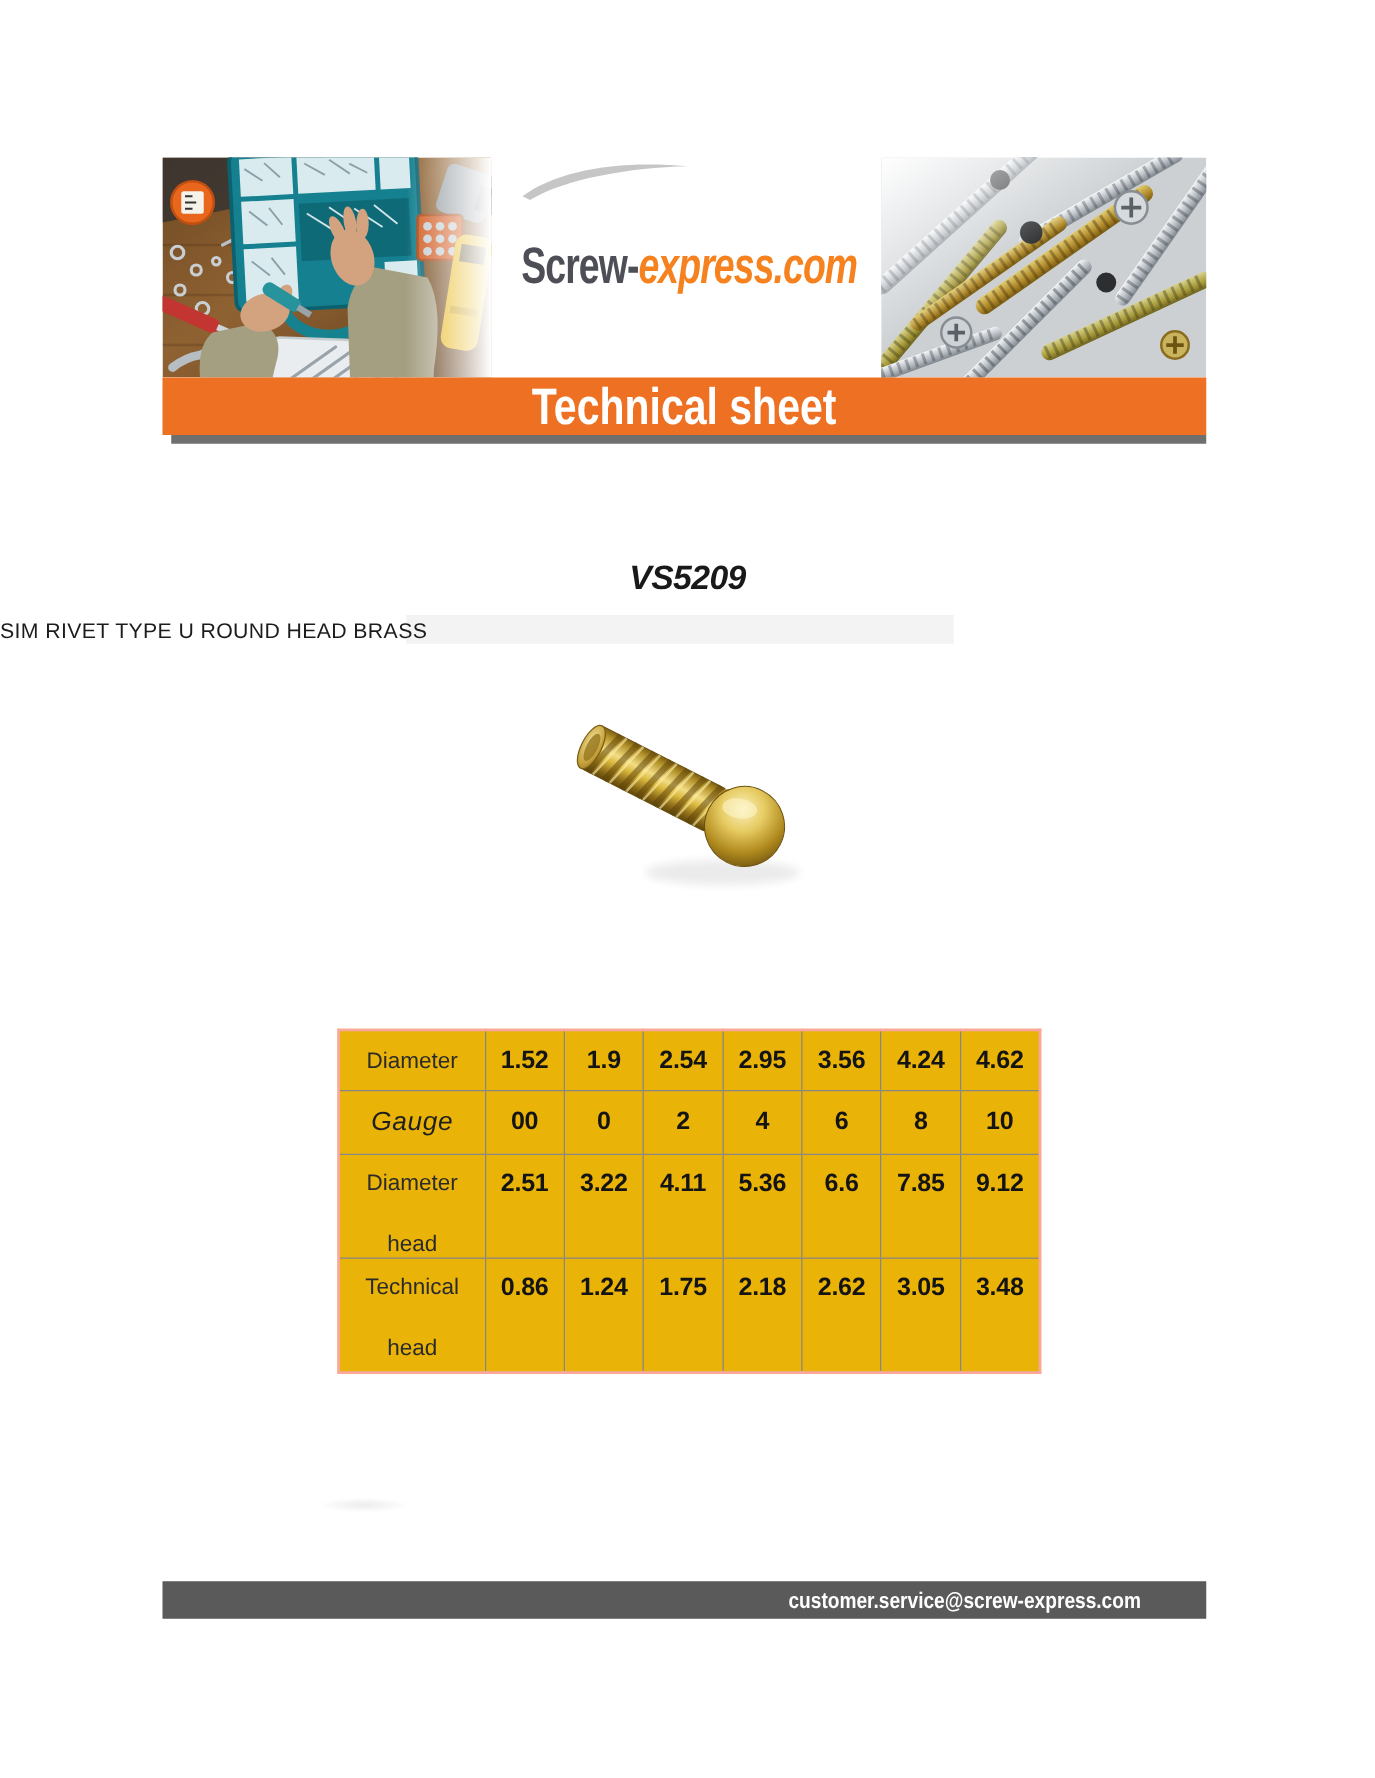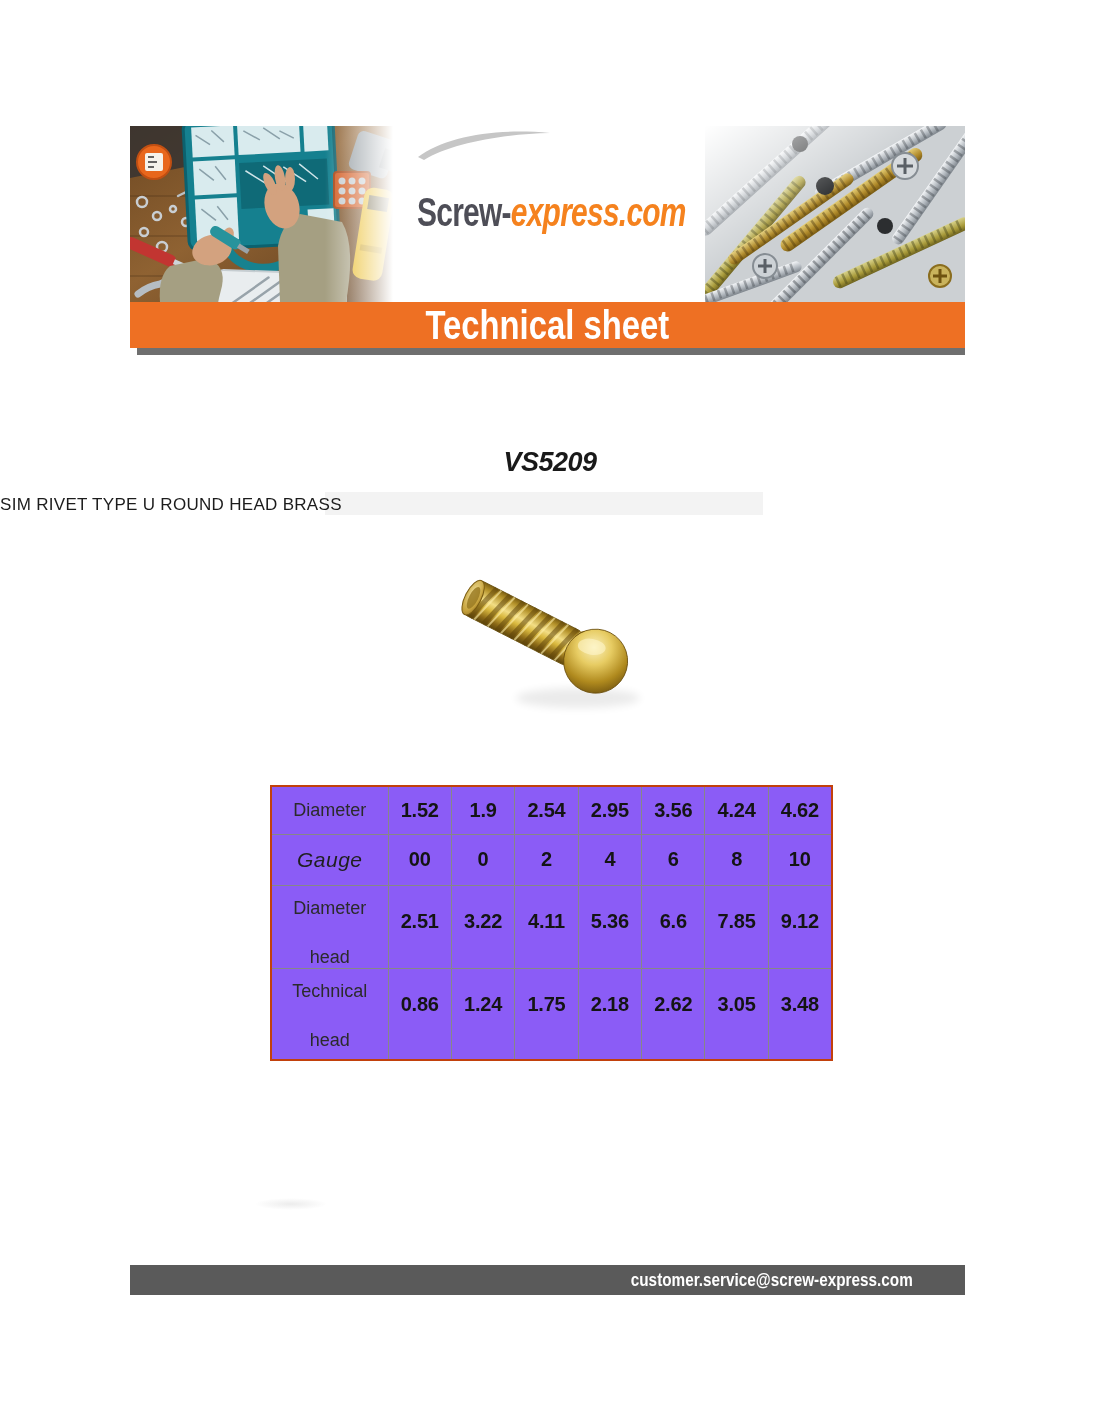--- a/index.html
+++ b/index.html
@@ -30,35 +30,35 @@
   .prod-code{left:0;top:447px;width:1100px;text-align:center;
              font-size:27px;font-weight:700;color:#191919;letter-spacing:-.5px;font-style:italic;}
   .subtitle-band{left:325px;top:492px;width:438px;height:23px;background:#f3f3f3;}
   .prod-name{left:0;top:495px;width:1100px;text-align:left;
              font-size:17px;font-weight:400;color:#1c1c1c;letter-spacing:.3px;}
 
   
   .rivet{left:448px;top:556px;}
 
   
-  table.spec{position:absolute;left:270px;top:785px;width:561px;
-             border-collapse:collapse;table-layout:fixed;background:#8b5cf6;
-             border:2px solid #c2410c;}
+  table.spec{position:absolute;left:270px;top:823px;width:561px;
+             border-collapse:collapse;table-layout:fixed;background:#eab308;
+             border:2px solid #fca5a5;}
   .spec col.c0{width:117px;}
   .spec col.cv{width:63.4px;}
   .spec th,.spec td{border:1px solid #878787;text-align:center;padding:0;}
   .spec th{font-weight:400;font-size:18px;color:#2b2b2b;}
   .spec td{font-weight:700;font-size:20px;color:#141414;letter-spacing:-.2px;}
   tr.r0{height:48px;}
   tr.r1{height:51px;}
   tr.r2{height:82px;}
   tr.r3{height:92px;}
   tr.gauge th{font-style:italic;font-size:21px;color:#1f1f1f;letter-spacing:.5px;}
   tr.tall th,tr.tall td{vertical-align:top;}
-  tr.tall td{padding-top:24px;}
+  tr.tall td{padding-top:12px;}
   tr.tall .l1{display:block;margin-top:12px;}
   tr.tall .l2{display:block;margin-top:28px;}
 
   
   .smudge{left:255px;top:1198px;width:72px;height:12px;border-radius:50%;
           background:radial-gradient(closest-side,#ececec,rgba(255,255,255,0));}
   .footer-bar{left:130px;top:1265px;width:835px;height:30px;background:#5a5a5a;}
   .footer-email{position:absolute;right:52px;top:0;height:30px;line-height:30px;
           color:#ffffff;font-weight:700;font-size:18px;white-space:nowrap;
           transform:scaleX(.85);transform-origin:right center;cursor:pointer;}

